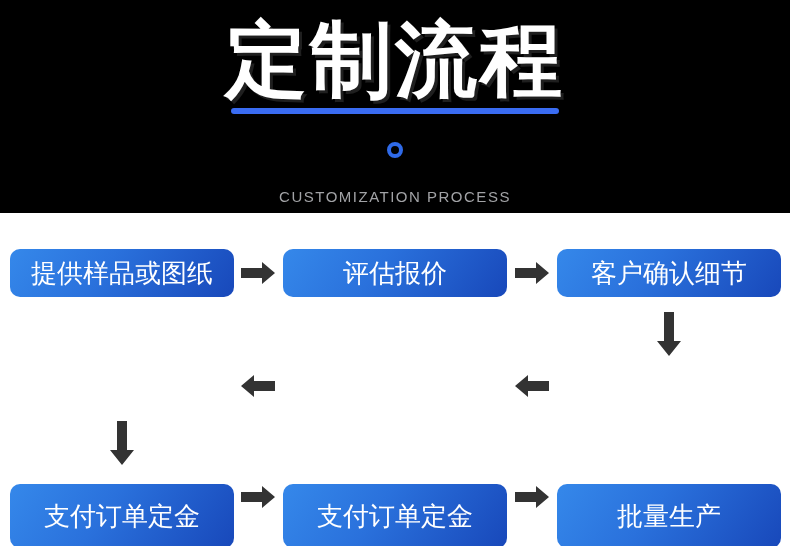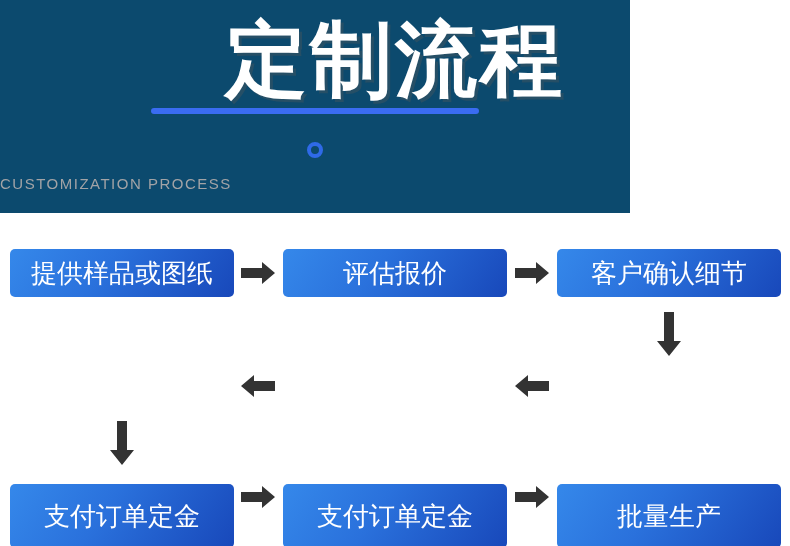--- a/index.html
+++ b/index.html
@@ -1,33 +1,33 @@
 <!DOCTYPE html>
 <html><head>
 <meta charset="utf-8">
 <style>
   html,body{margin:0;padding:0;background:#ffffff;}
   body{font-family:"Liberation Sans","DejaVu Sans",sans-serif;}
   .stage{position:relative;width:790px;height:546px;background:#ffffff;overflow:hidden;}
 
   
-  .banner{position:absolute;left:0;top:0;width:630px;height:213px;background:#0c4a6e;}
+  .banner{position:absolute;left:0;top:0;width:790px;height:213px;background:#000000;}
   .title{position:absolute;left:0;top:10px;width:790px;text-align:center;
          color:#ffffff;font-size:82px;font-weight:900;letter-spacing:3px;line-height:100px;
          text-shadow:3px 3px 0 rgba(90,90,90,0.35);white-space:nowrap;}
   .title-underline{position:absolute;left:50%;top:108px;transform:translateX(-50%);
          width:328px;height:6px;background:#3a6cf2;border-radius:3px;}
   .ring{position:absolute;left:50%;top:142px;transform:translateX(-50%);
          width:8px;height:8px;border:4px solid #2f6ae8;border-radius:50%;background:transparent;}
-  .subtitle{position:absolute;left:0;top:175px;width:790px;
+  .subtitle{position:absolute;left:0;top:188px;width:790px;text-align:center;
          color:#a2a3a6;font-size:15px;letter-spacing:1.5px;}
 
   
   .box{position:absolute;width:224px;height:48px;display:flex;align-items:center;justify-content:center;
-       color:#ffffff;font-size:26px;font-weight:500;white-space:nowrap;border-radius:5px;
+       color:#ffffff;font-size:26px;font-weight:500;white-space:nowrap;border-radius:10px;
        background:linear-gradient(125deg,#3588ea 0%,#2a71dc 42%,#1848ba 100%);}
   .box.small-text{font-size:23px;}
   .r1{top:249px;} .r2{top:362px;} .r3{top:484px;height:64px;}
   .c1{left:10px;} .c2{left:283px;text-align:right;} .c3{left:557px;}
 
   
   .arrow{position:absolute;line-height:0;}
   .arrow svg{display:block;}
   .arrow path{fill:#333333;}
   .ar1a{left:241px;top:262px;} .ar1b{left:515px;top:262px;}

